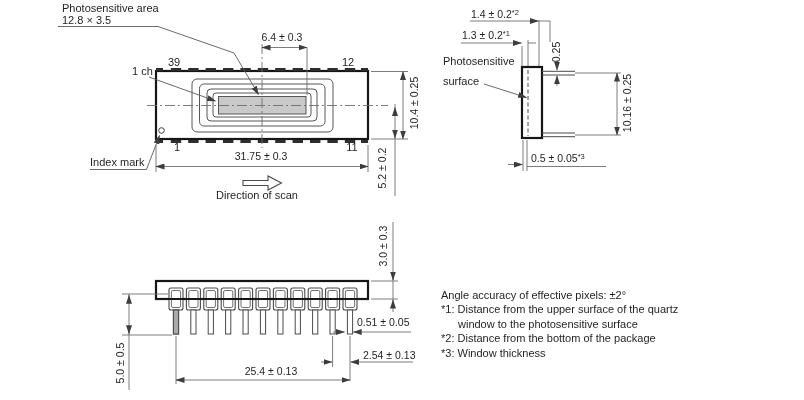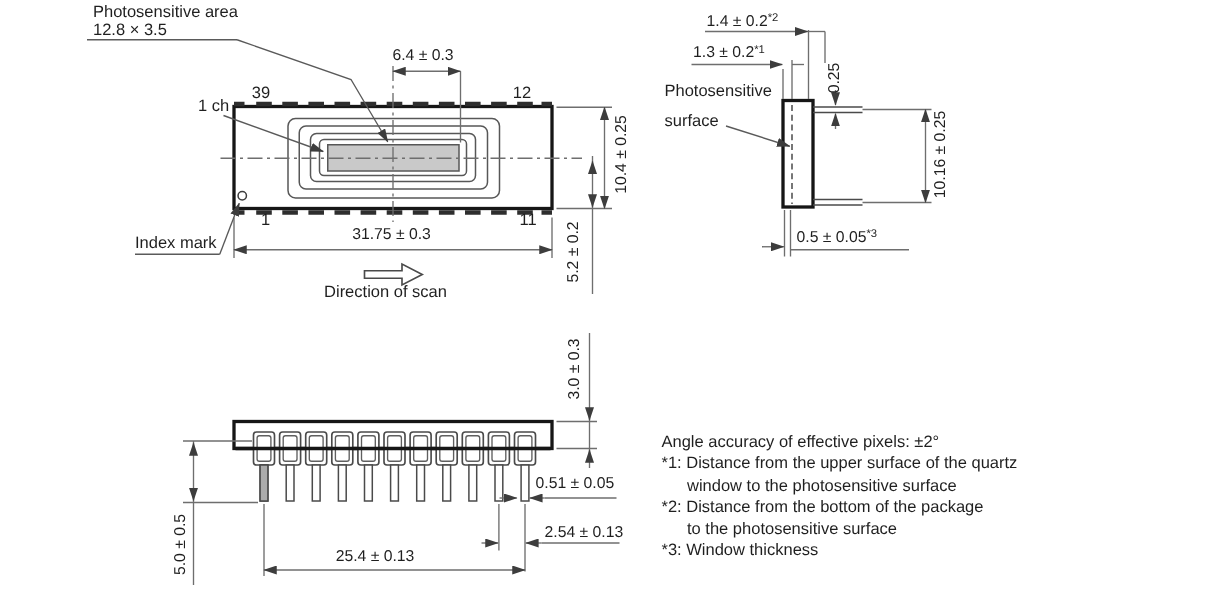--- a/index.html
+++ b/index.html
@@ -185,27 +185,26 @@
 <div class="t dim" style="left:462px; top:29px"><span>1.3 ± 0.2</span><sup>*1</sup></div>
 <div class="t" style="left:443px; top:55px">Photosensitive</div>
 <div class="t" style="left:443px; top:75px">surface</div>
 <div class="t dim rot" style="left:556px; top:52px">0.25</div>
 <div class="t dim rot" style="left:627px; top:103px">10.16 ± 0.25</div>
 <div class="t dim" style="left:531px; top:152px"><span>0.5 ± 0.05</span><sup>*3</sup></div>
 
 <div class="t dim rot" style="left:383px; top:246px">3.0 ± 0.3</div>
 <div class="t dim" style="left:357px; top:316px">0.51 ± 0.05</div>
 <div class="t dim" style="left:363px; top:349px">2.54 ± 0.13</div>
-<div class="t dim cx" style="left:250px; top:365px">25.4 ± 0.13</div>
+<div class="t dim cx" style="left:271px; top:365px">25.4 ± 0.13</div>
 <div class="t dim rot" style="left:120px; top:363px">5.0 ± 0.5</div>
 
 <div class="notes">
   <div>Angle accuracy of effective pixels: ±2°</div>
   <div>*1: Distance from the upper surface of the quartz</div>
   <div class="cont">window to the photosensitive surface</div>
   <div>*2: Distance from the bottom of the package</div>
-  <div class="cont">to the photosensitive surface</div>
   <div>*3: Window thickness</div>
 </div>
 
 <div class="docnum">KMPDA0061EG</div>
 
 </div>
 
 </body></html>

